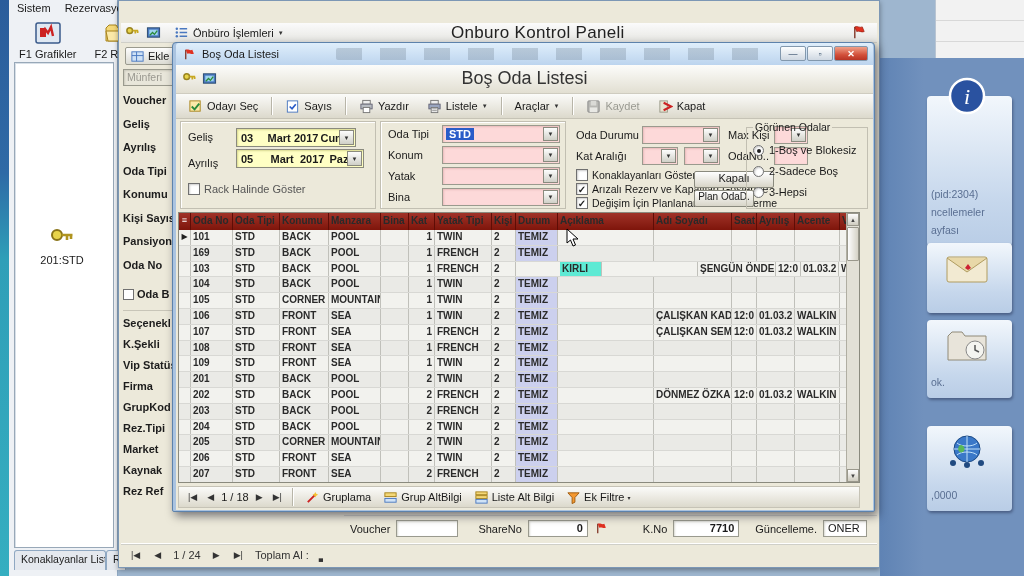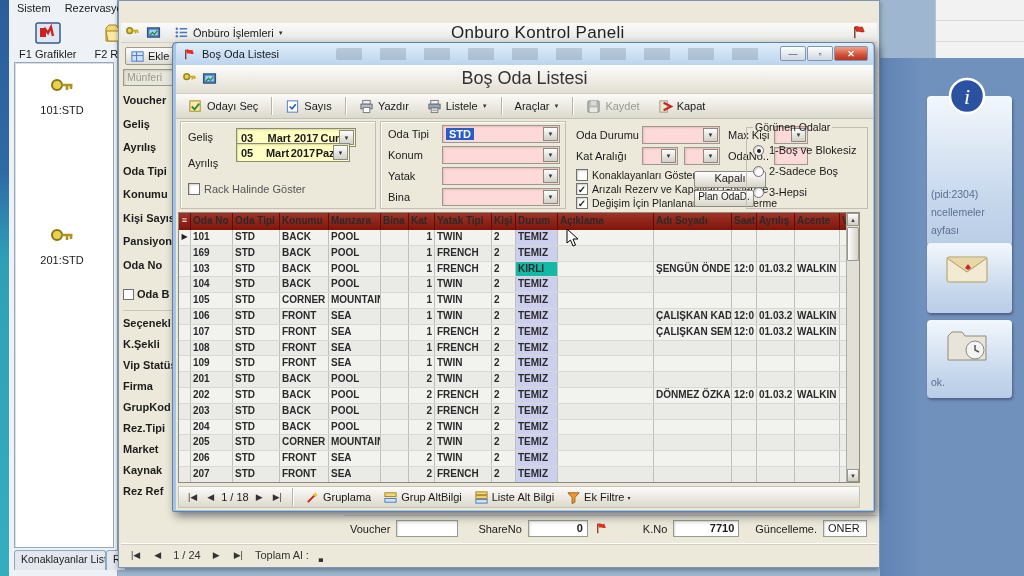--- a/index.html
+++ b/index.html
@@ -123,21 +123,21 @@
   #grid-inner { position:absolute; left:0; top:0; width:669px; }
   .g-row { display:flex; height:15.8px; border-bottom:1px solid #d8d8d4; background:#f2f2ee; }
   .g-row:nth-child(even){ background:#eaeae6; }
   .g-cell { border-right:1px solid #c0c0ba; overflow:hidden; white-space:nowrap; padding:1px 2px;
     font-size:10px; font-weight:bold; color:#2a2a2a; flex:0 0 auto; }
   .g-marker { flex:0 0 12px; border-right:1px solid #c0c0ba; font-size:8px; color:#222; text-align:center; padding-top:2px; }
   #grid-head { display:flex; height:17px; background:linear-gradient(#a03328,#7e150b); color:#fff; }
   #grid-head .g-cell { border-right:1px solid #5e0d06; padding-top:2px; }
   #grid-head .g-marker { border-right:1px solid #5e0d06; color:#fff; font-size:9px; }
   .cell-durum { background:#ccd0ee; }
-  .cell-durum.kirli { background:#14b8a6; }
+  .cell-durum.kirli { background:#5eead4;margin-left:44px; }
   .cell-kat { text-align:right; }
   #grid-vsb { position:absolute; right:0; top:0; width:13px; height:269px; background:#e2e0d6; border-left:1px solid #b0aea2; }
   .sb-btn { position:absolute; left:0; width:12px; height:13px; background:linear-gradient(#fdfdfd,#cfccc0);
     border:1px solid #9a988c; font-size:6px; text-align:center; line-height:12px; color:#444; }
   #sb-thumb { position:absolute; left:0; top:14px; width:12px; height:34px;
     background:linear-gradient(90deg,#fdfdfd,#d5d2c6); border:1px solid #9a988c; border-radius:1px; }
   
   #dlg-nav { position:absolute; left:2px; top:421px; width:682px; height:22px; display:flex; align-items:center;
     gap:4px; background:linear-gradient(#fbfbf9,#dcd9cc); border:1px solid #c6c3b6; padding:0 6px; }
   .nav-btn { font-size:9px; color:#333; padding:0 3px; }
@@ -173,29 +173,20 @@
       <span class="ic ic-lg">
           <svg viewBox="0 0 26 22">
             <path d="M2 6l3-3h7l2 3h10v13H2z" fill="#f4d878" stroke="#a8841c"></path>
             <path d="M2 9h22l-2 10H4z" fill="#fbe9a8" stroke="#a8841c"></path>
           </svg>
         </span>
       <span class="cap">F2 Rezer</span>
       </span>
     </div>
   <div id="win-a-panel" class="abs">
-      <span class="room-item" style="left:16px;top:12px">
-      <span class="ic ic-lg">
-          <svg viewBox="0 0 26 26">
-            <circle cx="8" cy="10" r="5" fill="#e8d44a" stroke="#8a7418" stroke-width="2"></circle>
-            <path d="M12.5 10h11 M18 10v5 M22 10v4" stroke="#b09420" stroke-width="2.6" fill="none"></path>
-          </svg>
-        </span>
-      <span class="cap">101:STD</span>
-      </span>
       <span class="room-item" style="left:82px;top:12px">
       
       </span>
       <span class="room-item" style="left:16px;top:162px">
       <span class="ic ic-lg">
           <svg viewBox="0 0 26 26">
             <circle cx="8" cy="10" r="5" fill="#e8d44a" stroke="#8a7418" stroke-width="2"></circle>
             <path d="M12.5 10h11 M18 10v5 M22 10v4" stroke="#b09420" stroke-width="2.6" fill="none"></path>
           </svg>
         </span>
@@ -347,20 +338,33 @@
     </div>
     <div class="card" style="top:262px;height:78px">
       <span class="ic" style="width:44px;height:40px;position:absolute;left:18px;top:6px">
         <svg viewBox="0 0 44 36">
           <path d="M3 8l4-4h10l3 4h21v24H3z" fill="#e8e4da" stroke="#908a78"></path>
           <circle cx="30" cy="22" r="9" fill="#f4f4f0" stroke="#888"></circle>
           <path d="M30 17v5l4 2" stroke="#555" stroke-width="1.5" fill="none"></path>
         </svg>
       </span>
       <div class="txt" style="position:absolute;top:56px">ok.</div>
+    </div>
+    <div class="card" style="top:368px;height:85px">
+      <span class="ic" style="width:44px;height:40px;position:absolute;left:18px;top:6px">
+        <svg viewBox="0 0 44 38">
+          <circle cx="22" cy="16" r="13" fill="#3a78c8" stroke="#1c4a84"></circle>
+          <path d="M12 10c4 4 16 4 20 0M12 22c4-4 16-4 20 0M22 3v26M9 16h26" stroke="#bfe0f8" fill="none"></path>
+          <path d="M14 13c3-3 7 2 5 5s-8 1-5-5z" fill="#58b858"></path>
+          <circle cx="8" cy="30" r="3" fill="#204a80"></circle>
+          <circle cx="22" cy="32" r="3" fill="#204a80"></circle>
+          <circle cx="36" cy="30" r="3" fill="#204a80"></circle>
+        </svg>
+      </span>
+      <div class="txt" style="position:absolute;top:63px">,0000</div>
     </div>
   </div>
 
 <div id="dialog" class="abs">
   <div id="dlg-titlebar">
     <span class="ic">
         <svg viewBox="0 0 16 16">
           <path d="M4 13V3" stroke="#7a2a1a" stroke-width="1.3"></path>
           <path d="M4 3c2.6-1.3 4.4 1.3 7 0l1.6 4.2C10 8.5 8.2 6 5.6 7.2z" fill="#e03020"></path>
         </svg>
@@ -465,21 +469,21 @@
       <div class="panel" style="left:4px;top:2px;width:196px;height:88px"></div>
       <span class="flabel" style="left:12px;top:12px">Geliş</span>
       <div class="datefield" style="left:60px;top:9px;width:120px">
         <span class="part">03</span>
           <span class="part">Mart</span>
           <span class="part">2017</span>
           <span class="part">Cuma</span>
           <span class="combo-arrow">▼</span>
       </div>
       <span class="flabel" style="left:12px;top:38px">Ayrılış</span>
-      <div class="datefield" style="left:60px;top:24px;width:114px">
+      <div class="datefield" style="left:60px;top:30px;width:128px">
         <span class="part">05</span>
           <span class="part">Mart</span>
           <span class="part">2017</span>
           <span class="part">Pazar</span>
           <span class="combo-arrow">▼</span>
       </div>
       <div class="chk" style="position:absolute;left:12px;top:64px">
         <span class="box"></span>
         <span style="color:#555">Rack Halinde Göster</span>
       </div>
@@ -528,21 +532,21 @@
           </div>
           <div class="chk" style="height:13px;margin-bottom:1px">
       <span class="box">✓</span>
       <span style="font-size:10.5px">Arızalı Rezerv ve Kapalıları Gösterme</span>
           </div>
           <div class="chk" style="height:13px;margin-bottom:1px">
       <span class="box">✓</span>
       <span style="font-size:10.5px">Değişim İçin Planlanan Odarı Gösterme</span>
           </div>
         </div>
-      <div class="push-btn" style="left:518px;top:52px;width:72px;height:17px">Kapalı</div>
+      <div class="push-btn" style="left:518px;top:52px;width:80px;height:17px">Kapalı</div>
       <div class="push-btn" style="left:518px;top:71px;width:60px;height:17px;font-size:10px">Plan OdaD.</div>
 
       <fieldset id="gorunen">
         <legend>Görünen Odalar</legend>
         <div>
             <div class="radio-row">
       <span class="radio on"></span>
       <span>1-Boş ve Blokesiz</span>
             </div>
             <div class="radio-row">

